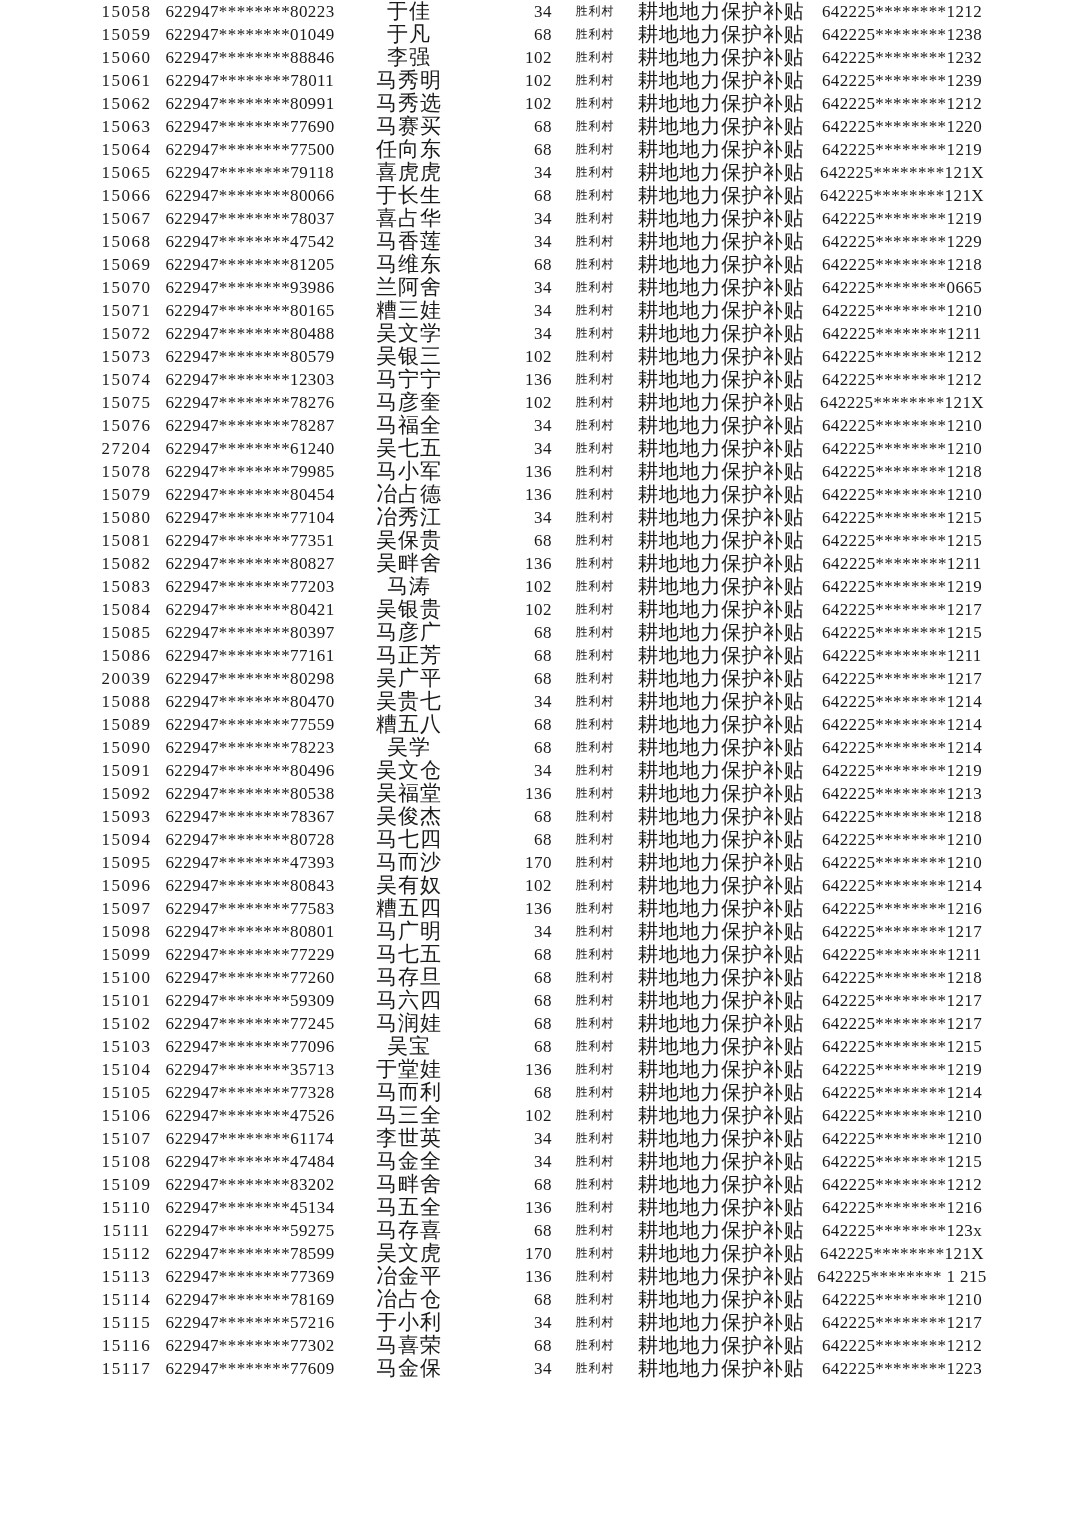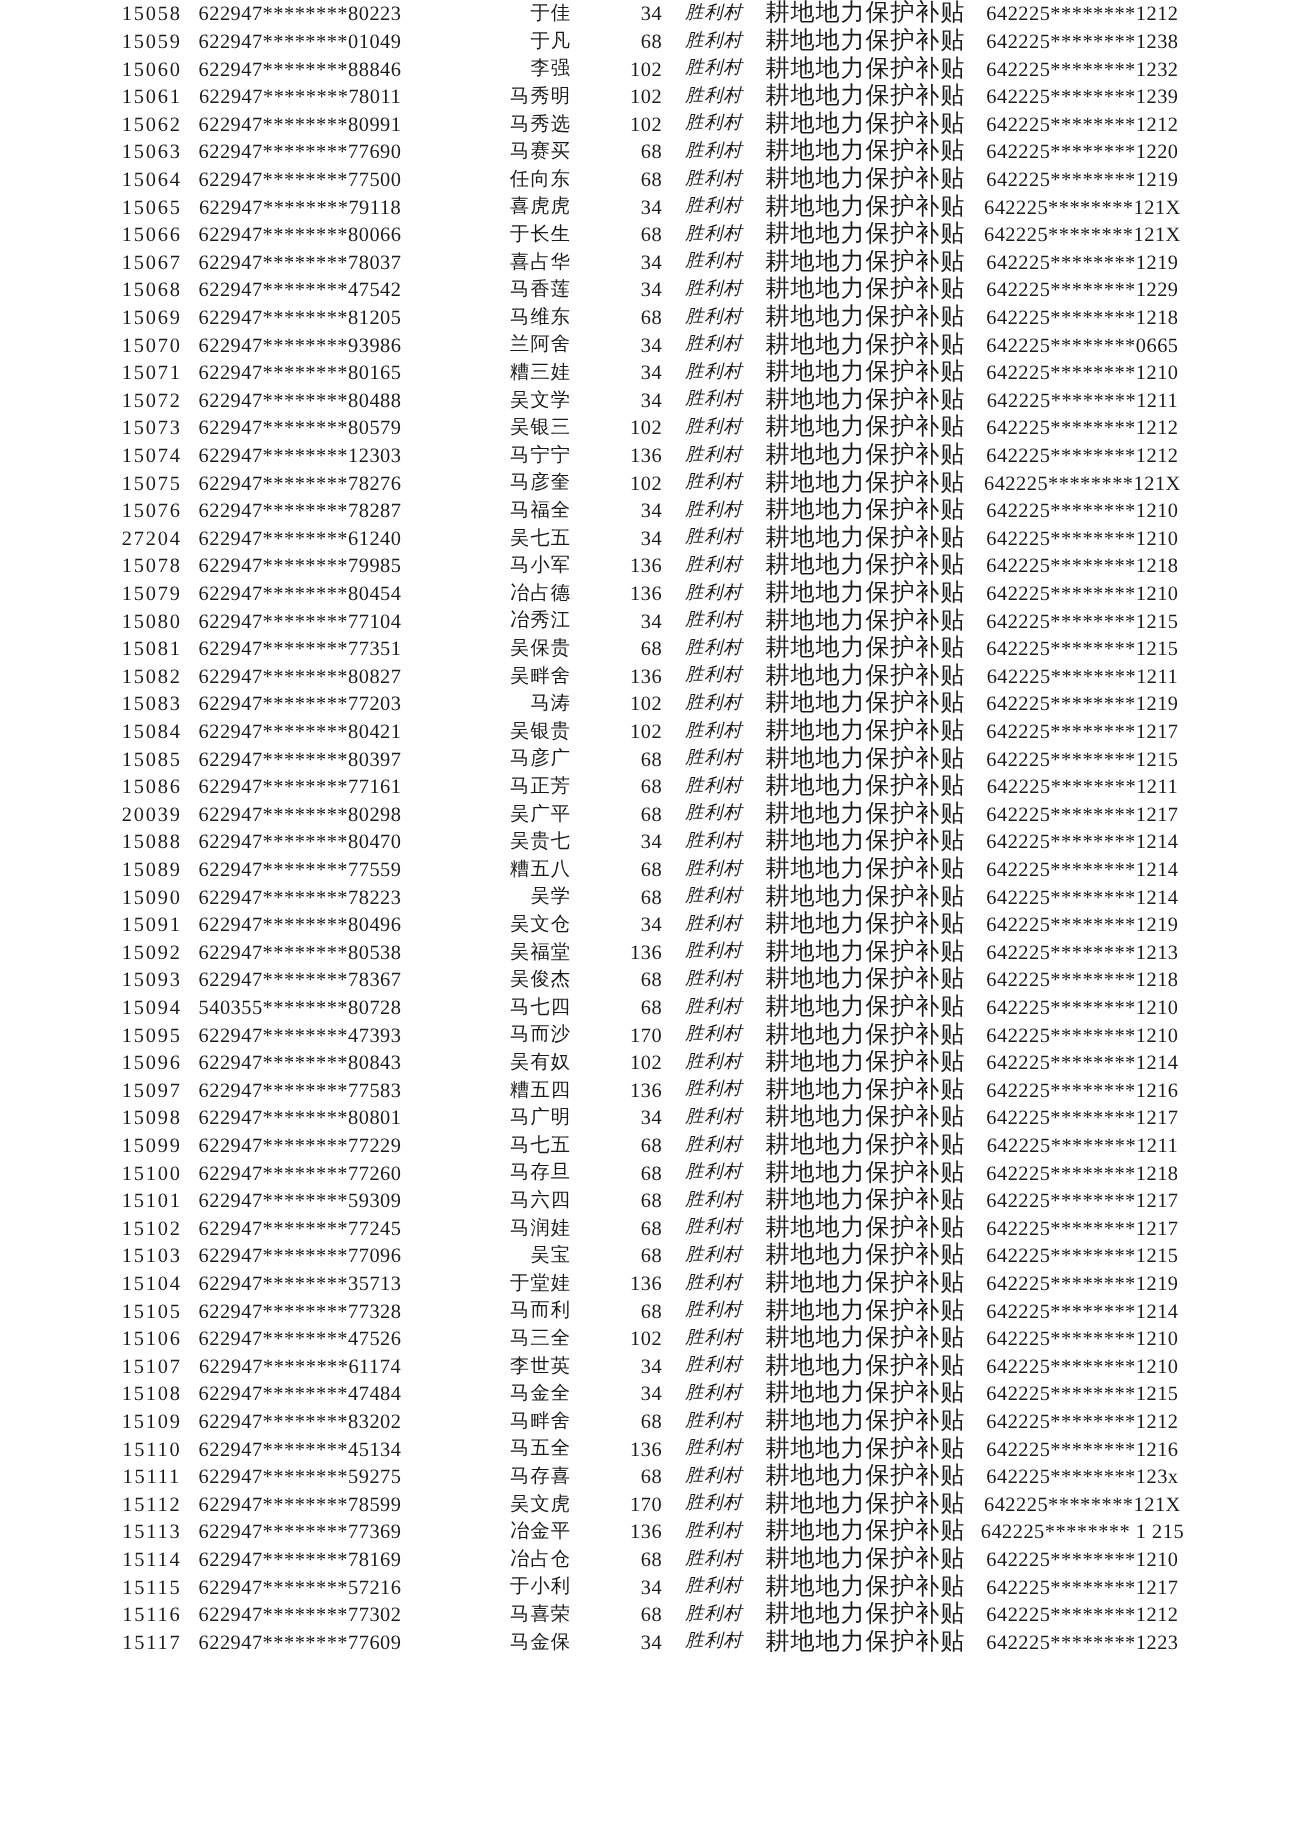--- a/index.html
+++ b/index.html
@@ -24,23 +24,23 @@
   .row {
     display: flex;
     height: 23px;
     line-height: 23px;
     font-size: 17px;
     white-space: nowrap;
   }
   .cell { overflow: visible; }
   .c-no      { width: 63px;  text-align: center; letter-spacing: 1.5px; }
   .c-id      { width: 184px; text-align: center; letter-spacing: 0.4px; }
-  .c-name    { width: 134px; text-align: right; font-size: 16px; letter-spacing: 1px; }
+  .c-name    { width: 134px; text-align: center; font-size: 21px; letter-spacing: 1px; }
   .c-amount  { width: 76px;  text-align: right; letter-spacing: 0.5px; }
-  .c-village { width: 86px;  text-align: center; font-size: 15px; letter-spacing: 1px; font-style: italic; }
+  .c-village { width: 86px;  text-align: center; font-size: 12px; letter-spacing: 1px; }
   .c-program { width: 146px; text-align: center; font-size: 20px; letter-spacing: 0.8px; }
   .c-account { width: 180px; text-align: center; letter-spacing: 0.4px; margin-left: 28px; }
 </style>
 </head>
 <body>
 
 <div class="page">
   <div class="table">
   <div class="row">
     <div class="cell c-no">15058</div>
@@ -397,21 +397,21 @@
     <div class="cell c-id">622947********78367</div>
     <div class="cell c-name">吴俊杰</div>
     <div class="cell c-amount">68</div>
     <div class="cell c-village">胜利村</div>
     <div class="cell c-program">耕地地力保护补贴</div>
     <div class="cell c-account">642225********1218</div>
   </div>
 
   <div class="row">
     <div class="cell c-no">15094</div>
-    <div class="cell c-id">540355********80728</div>
+    <div class="cell c-id">622947********80728</div>
     <div class="cell c-name">马七四</div>
     <div class="cell c-amount">68</div>
     <div class="cell c-village">胜利村</div>
     <div class="cell c-program">耕地地力保护补贴</div>
     <div class="cell c-account">642225********1210</div>
   </div>
 
   <div class="row">
     <div class="cell c-no">15095</div>
     <div class="cell c-id">622947********47393</div>

